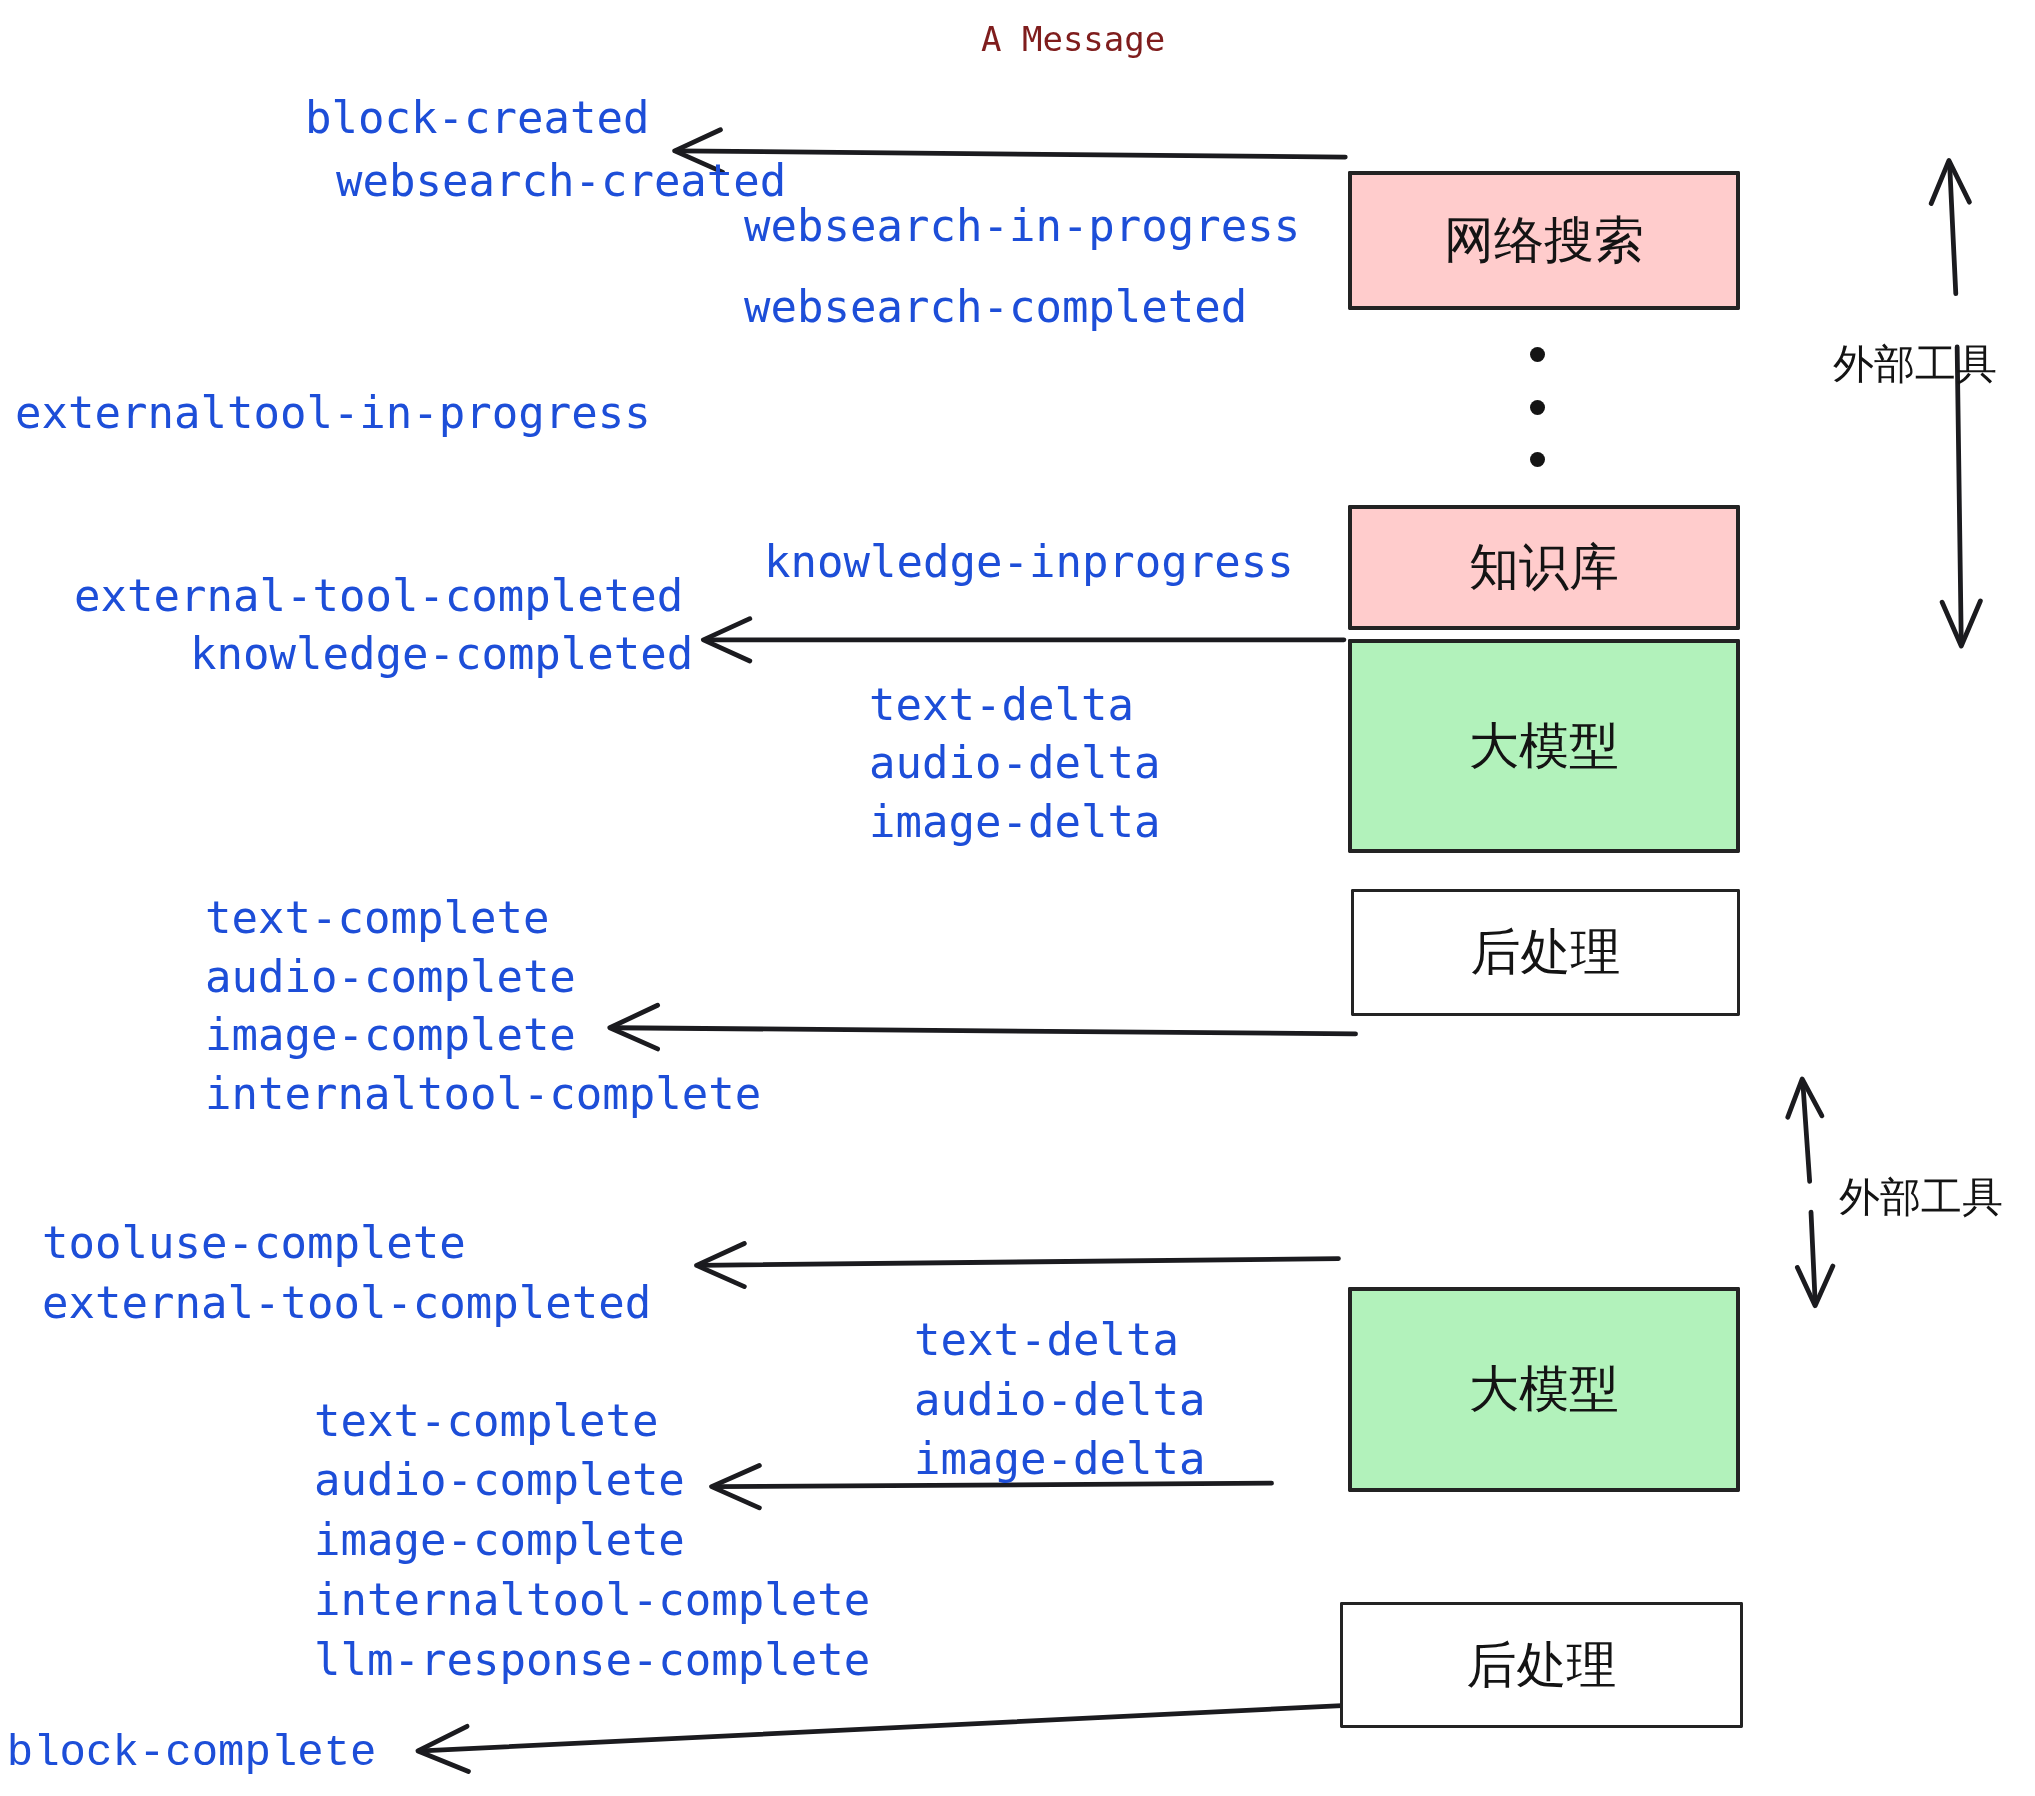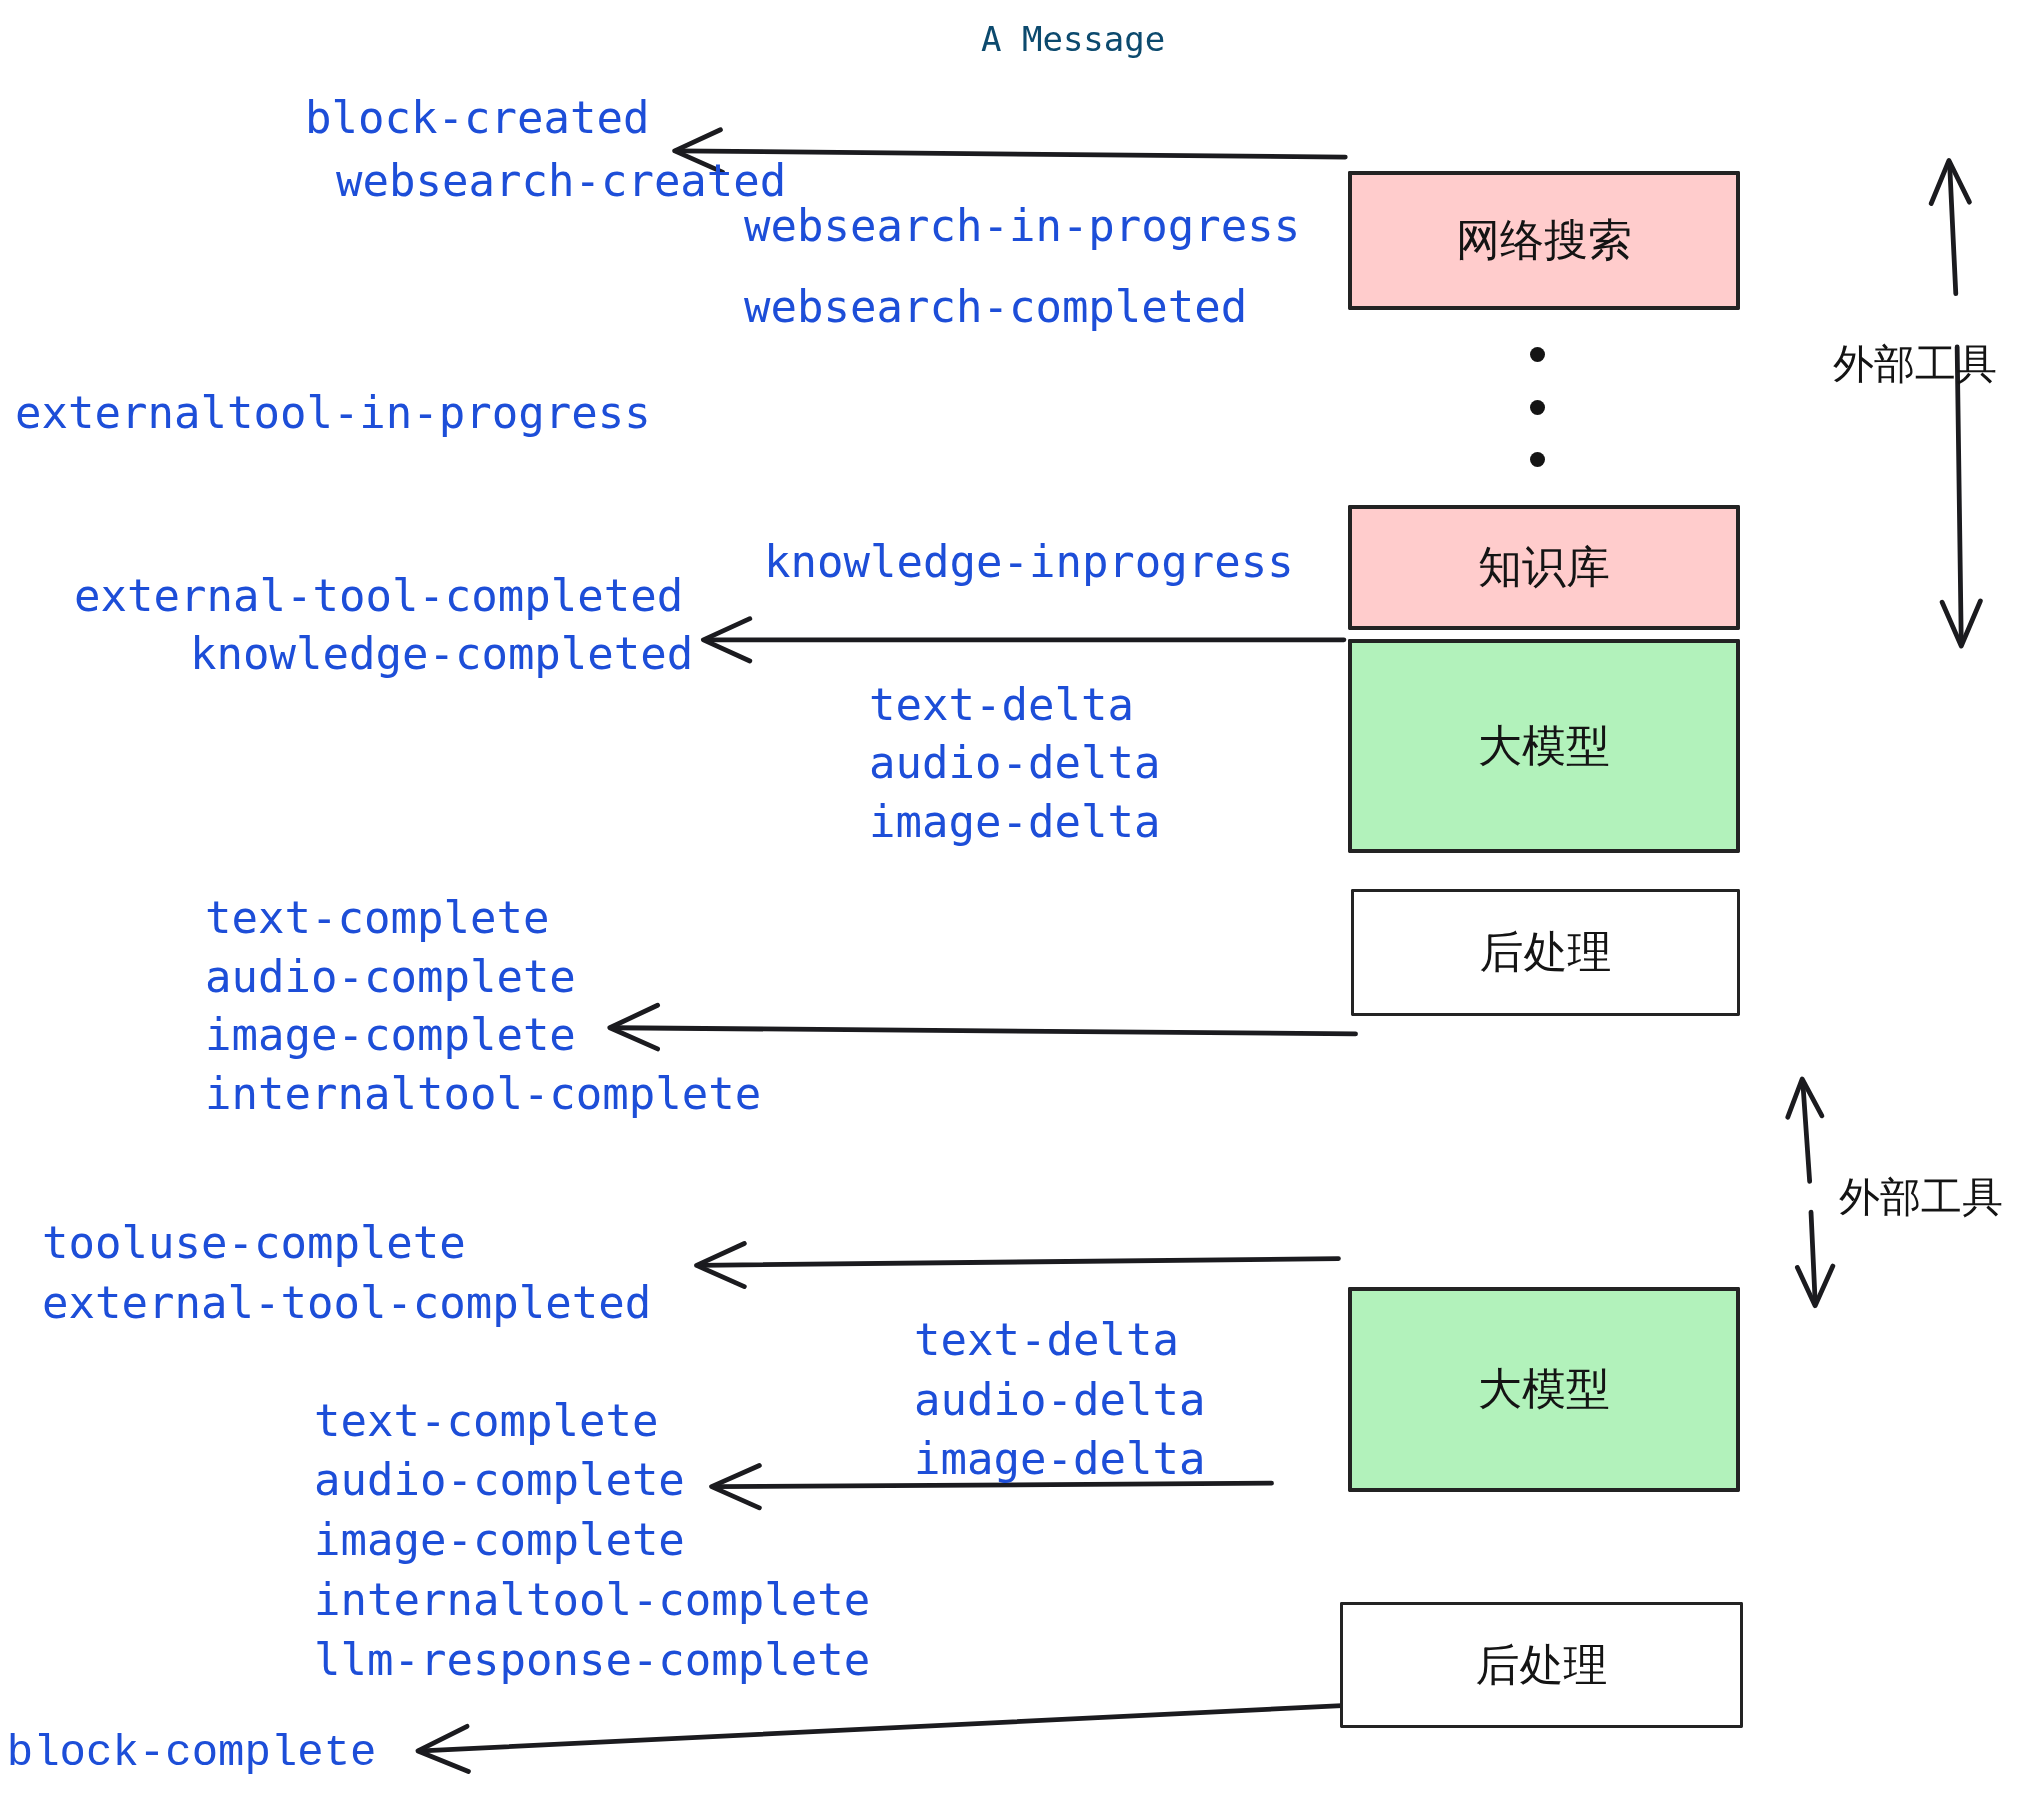--- a/index.html
+++ b/index.html
@@ -12,35 +12,35 @@
     font-size:44px;
     line-height:1;
     color:#1d4ed8;
     white-space:pre;
     letter-spacing:0px;
   }
   .title{
     position:absolute;
     font-family:"DejaVu Sans Mono","Liberation Mono",monospace;
     font-size:34px;
-    color:#0c4a6e;
+    color:#7f1d1d;
     white-space:pre;
   }
   .box{
     position:absolute;
     border:4.8px solid #232323;
     box-sizing:border-box;
     display:flex;
     align-items:center;
     justify-content:center;
     border-radius:1.4px;
   }
   .box span{
     font-family:"DejaVu Sans","Liberation Sans",sans-serif;
-    font-size:44px;
+    font-size:50px;
     color:#141414;
     white-space:pre;
   }
   .box.mcp span{
     font-family:"DejaVu Sans Mono","Liberation Mono",monospace;
     font-size:37px;
   }
   .dots{
     position:absolute;
     display:flex;

